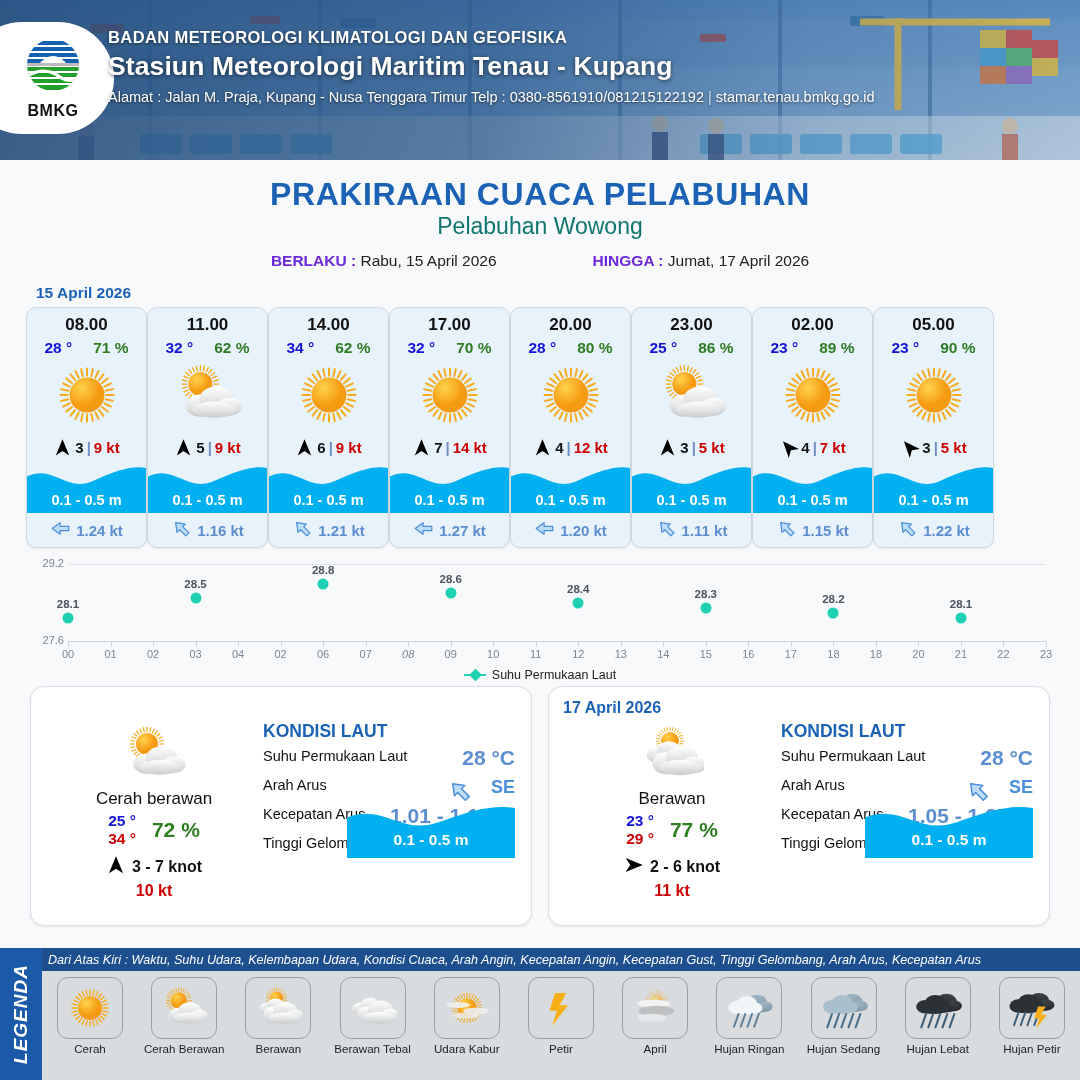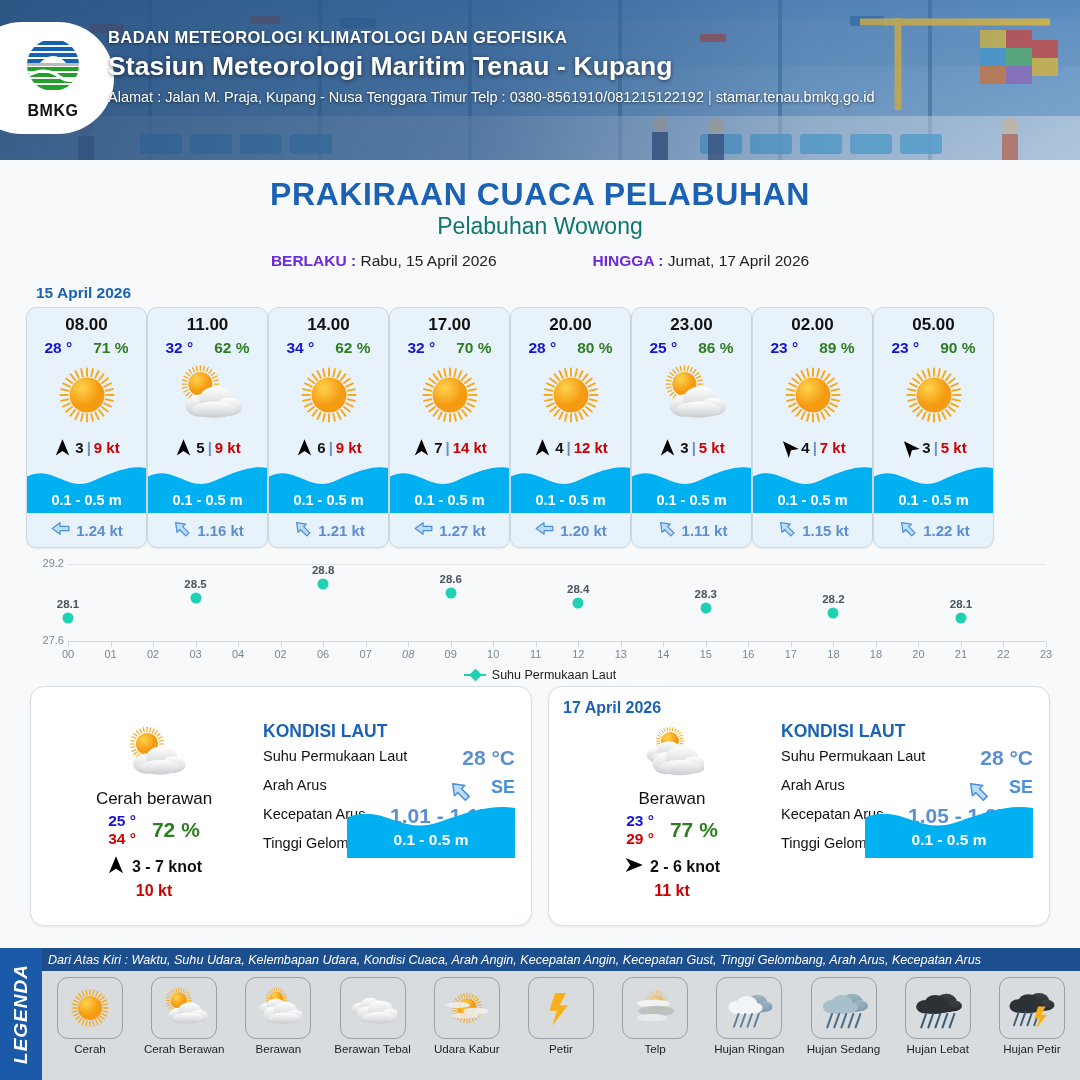--- a/index.html
+++ b/index.html
@@ -1588,21 +1588,21 @@
                 <line x1="42.99106204838234" y1="16.829867278624562" x2="45.88383853351405" y2="14.522955011747248" stroke="#f7a81b" stroke-width="1.1" stroke-linecap="round" opacity="0.55"></line>
                 <line x1="44.36114198087782" y1="19.010337000148077" x2="47.69472679211677" y2="17.40496716541311" stroke="#f7a81b" stroke-width="1.1" stroke-linecap="round" opacity="0.55"></line>
                 <line x1="45.21167099009097" y1="21.44100925950238" x2="48.81890426516372" y2="20.617681803864016" stroke="#f7a81b" stroke-width="1.1" stroke-linecap="round" opacity="0.55"></line>
                 <circle cx="34" cy="24" r="10" fill="url(#sunG)" opacity="0.55"></circle>
                 <ellipse cx="30" cy="26" rx="22" ry="5" fill="#f0f2f4"></ellipse>
          <ellipse cx="34" cy="36" rx="24" ry="7" fill="#b9bdc0" opacity=".85"></ellipse>
          <ellipse cx="28" cy="45" rx="20" ry="5" fill="#e7eaec"></ellipse>
               </g>
             </svg>
           </div>
-    <div class="leg-lbl">Telp</div>
+    <div class="leg-lbl">April</div>
         </div>
         <div class="leg-item">
     <div class="leg-box">
             <svg width="48" height="48" viewBox="0 0 64 64">
               <defs>
     <radialGradient id="sunG" cx="35%" cy="30%">
       <stop offset="0" stop-color="#ffd34d"></stop>
                   <stop offset="1" stop-color="#f59b12"></stop>
     </radialGradient>
     <linearGradient id="cldG" x1="0" y1="0" x2="0" y2="1">

